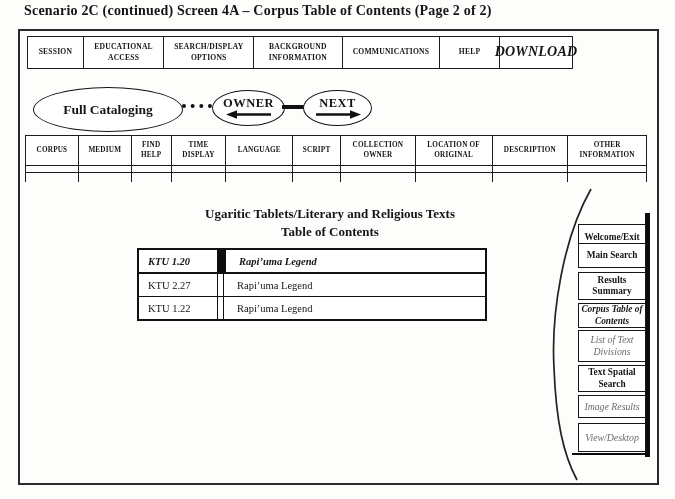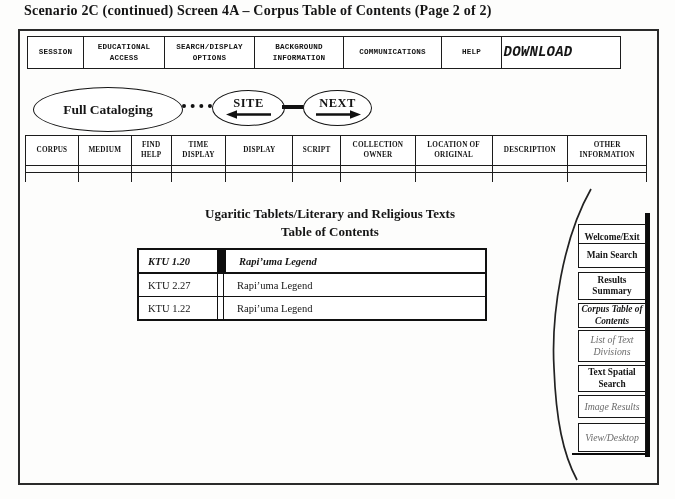--- a/index.html
+++ b/index.html
@@ -7,22 +7,22 @@
           font-family:"Liberation Serif",serif;color:#151515;overflow:hidden;padding-left:35px;}
   .abs{position:absolute;}
 
   
   #page-title{left:24px;top:3px;font-size:14px;font-weight:bold;letter-spacing:.2px;}
 
   
   #frame{left:18px;top:29px;width:637px;height:452px;border:2px solid #2a2a2a;}
 
   
-  #menubar{left:27px;top:36px;width:594px;height:33px;border:1.5px solid #1c1c1c;
-           display:flex;box-sizing:border-box;background:#fff;font-family:Liberation Mono, monospace;}
+  #menubar{left:27px;top:36px;width:546px;height:33px;border:1.5px solid #1c1c1c;
+           display:flex;box-sizing:border-box;background:#fff;}
   .menu-cell{display:flex;align-items:center;justify-content:center;text-align:center;
              font-size:7.6px;font-weight:bold;line-height:1.35;letter-spacing:.2px;
              border-left:1.2px solid #1c1c1c;box-sizing:border-box;padding:1px 2px;}
   .menu-cell:first-child{border-left:none;}
   .menu-cell.italic{font-style:italic;font-size:14px;}
   .mc0{width:55px;}.mc1{width:81px;}.mc2{width:90px;}.mc3{width:89px;}
   .mc4{width:98px;}.mc5{width:60px;}.mc6{width:73px;}
 
   
   .ellipse{border:1.7px solid #141414;border-radius:50%;background:#fff;
@@ -103,41 +103,41 @@
     <div class="menu-cell mc4">COMMUNICATIONS</div>
     <div class="menu-cell mc5">HELP</div>
     <div class="menu-cell mc6 italic">DOWNLOAD</div>
   </div>
 
   <div class="abs ellipse" id="node-full-cataloging">
     <span>Full Cataloging</span>
   </div>
   <div class="abs" id="conn-dotted"></div>
   <div class="abs ellipse" id="node-back">
-    <span class="nav-label">SITE</span>
+    <span class="nav-label">OWNER</span>
     <svg class="nav-arrow" width="46" height="9" viewBox="0 0 46 9">
       <line x1="9" y1="4.5" x2="45" y2="4.5" stroke="#111" stroke-width="2.4"></line>
       <polygon points="0,4.5 11,0.2 11,8.8" fill="#111"></polygon>
     </svg>
   </div>
   <div class="abs" id="conn-solid"></div>
   <div class="abs ellipse" id="node-next">
     <span class="nav-label">NEXT</span>
     <svg class="nav-arrow" width="46" height="9" viewBox="0 0 46 9">
       <line x1="1" y1="4.5" x2="37" y2="4.5" stroke="#111" stroke-width="2.4"></line>
       <polygon points="46,4.5 35,0.2 35,8.8" fill="#111"></polygon>
     </svg>
   </div>
 
   <div class="abs hdr-flex" id="colheads">
     <div class="hdr-cell hw0">CORPUS</div>
     <div class="hdr-cell hw1">MEDIUM</div>
     <div class="hdr-cell hw2">FIND HELP</div>
     <div class="hdr-cell hw3">TIME DISPLAY</div>
-    <div class="hdr-cell hw4">DISPLAY</div>
+    <div class="hdr-cell hw4">LANGUAGE</div>
     <div class="hdr-cell hw5">SCRIPT</div>
     <div class="hdr-cell hw6">COLLECTION OWNER</div>
     <div class="hdr-cell hw7">LOCATION OF ORIGINAL</div>
     <div class="hdr-cell hw8">DESCRIPTION</div>
     <div class="hdr-cell hw9">OTHER INFORMATION</div>
   </div>
   <div class="abs hdr-flex" id="colband">
     <div class="band-cell hw0"></div>
       <div class="band-cell hw1"></div>
     <div class="band-cell hw2"></div>

